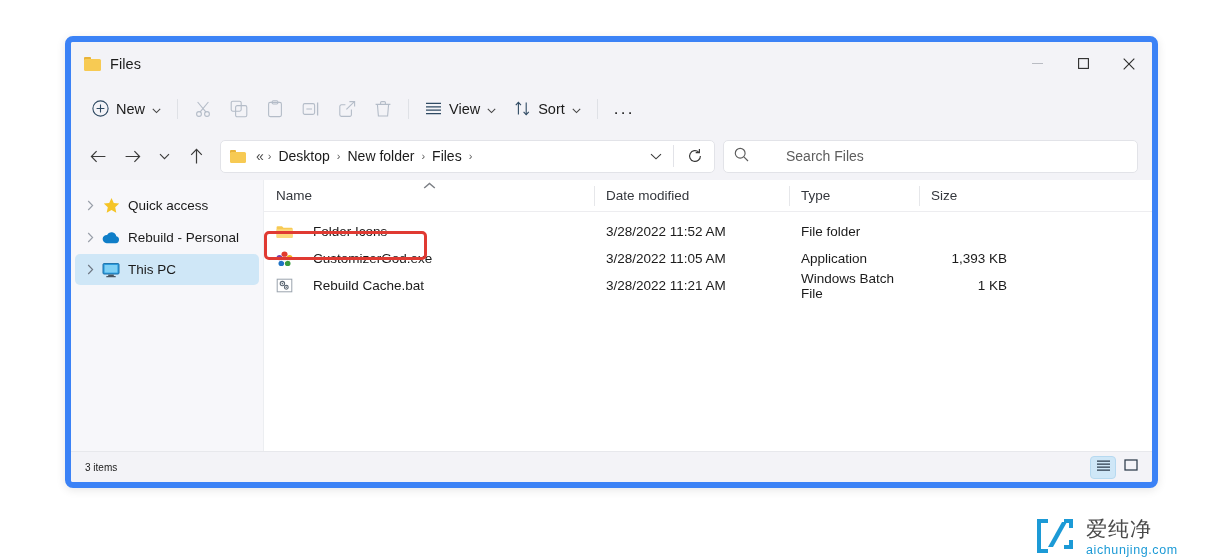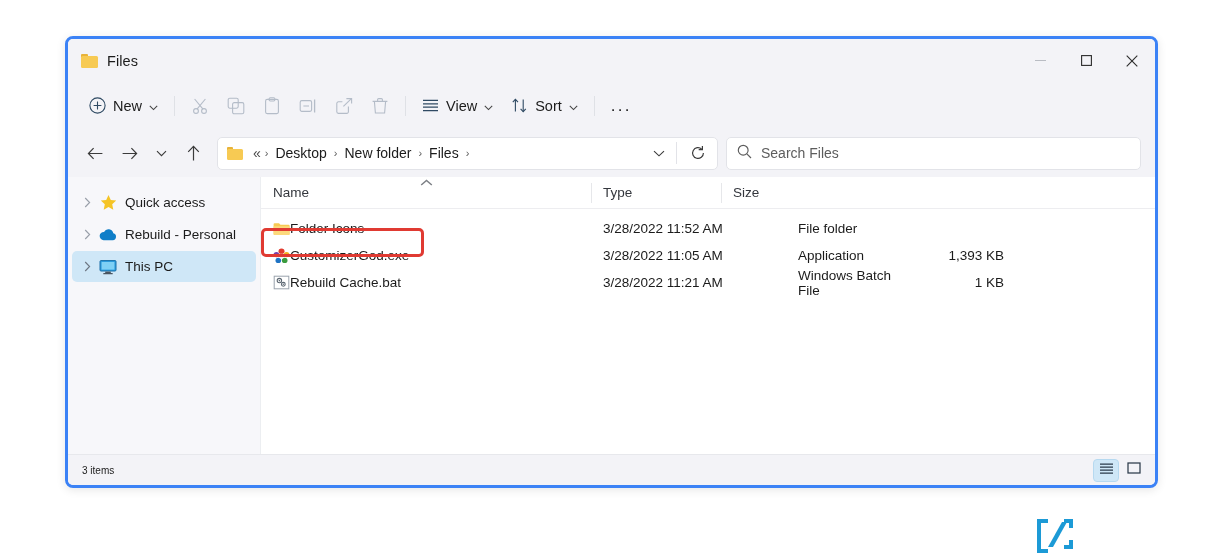--- a/index.html
+++ b/index.html
@@ -9,21 +9,21 @@
     font-family: "Liberation Sans", sans-serif;
     overflow: hidden;
   }
 
   
   .window {
     position: absolute;
     left: 65px; top: 36px;
     width: 1093px; height: 452px;
     background: #f3f3f7;
-    border: 3px solid #3b82f6;
+    border: 6px solid #3b82f6;
     border-radius: 8px;
     overflow: hidden;
     box-shadow: 0 2px 10px rgba(0,0,0,0.10);
     display: flex; flex-direction: column; justify-content: flex-end;
   }
 
   
   .titlebar {
     height: 43px; flex: none;
     display: flex; align-items: center;
@@ -97,21 +97,21 @@
   .crumb.dbl { color: #4a4a4a; padding-right: 2px; padding-left: 3px; }
   .crumb-sep { color: #5a5a5a; font-size: 11px; padding: 0 2px; user-select:none; }
   .addr-right { margin-left: auto; display: flex; align-items: center; }
   .addr-icon-btn { width: 30px; height: 29px; display: flex; align-items:center; justify-content:center; color:#3b3b3b; border-radius:4px;}
   .addr-divider { width: 1px; height: 22px; background: #e2e3e8; margin: 0 6px 0 2px; }
   .searchbox {
     width: 415px; height: 33px; margin-left: 8px;
     background: #ffffff; border: 1px solid #e2e3e8; border-radius: 5px;
     display: flex; align-items: center; padding: 0 10px; gap: 9px; flex: none;
   }
-  .search-ph { font-size: 14px; color: #5d5d5d; }
+  .search-ph { font-size: 14px; color: #5d5d5d; margin-left: 28px; }
 
   
   .body-area { flex: 1; display: flex; background: #ffffff; min-height: 0; }
 
   
   .sidebar {
     width: 193px; flex: none;
     background: #f7f7fa;
     border-right: 1px solid #eceef1;
     padding-top: 9px;
@@ -145,21 +145,21 @@
   .col-name { width: 330px; }
   .col-date { width: 195px; }
   .col-type { width: 130px; }
   .col-size { width: 98px; }
   .sort-caret {
     position: absolute; left: 159px; top: 1px; color: #7d8086; font-size: 10px;
   }
   .rows { padding-top: 6px; }
   .row { height: 27px; display: flex; align-items: center; }
   .cell { font-size: 13.5px; color: #1b1b1b; padding-left: 12px; display: flex; align-items: center; }
-  .cell-name { width: 330px; gap: 0; }
+  .cell-name { width: 330px; gap: 20px; }
   .cell-date { width: 195px; color: #1b1b1b; }
   .cell-type { width: 130px; }
   .cell-size { width: 98px; justify-content: flex-end; padding-right: 10px; }
   .ficon { width: 17px; height: 16px; flex: none; display:flex; align-items:center; justify-content:center; }
 
   
   .annot {
     position: absolute;
     left: 0px; top: 51px;
     width: 163px; height: 29px;
@@ -465,20 +465,23 @@
         <span class="nav-label">This PC</span>
       </div>
 
     </div>
 
     <div class="filepane">
 
       <div class="colheader">
         <div class="col col-name">
           <span>Name</span>
+        </div>
+        <div class="col col-date">
+          <span>Date modified</span>
         </div>
         <div class="col col-type">
           <span>Type</span>
         </div>
         <div class="col col-size">
           <span>Size</span>
         </div>
         <span class="sort-caret">
           <svg width="13" height="8" viewBox="0 0 13 8">
               <polyline points="1.2,6 6.5,1.4 11.8,6" fill="none" stroke="#7d8086" stroke-width="1.5"></polyline>
@@ -571,13 +574,17 @@
 
 <div class="watermark">
   <span>
     <svg width="42" height="40" viewBox="0 0 42 40">
       <path d="M3 3h11v4H7v26h7v4H3z" fill="#1c9ad6"></path>
       <path d="M30 3h9v9h-4V7h-5z" fill="#1c9ad6"></path>
       <path d="M30 33h9v-9h-4v5h-5z" fill="#1c9ad6"></path>
       <path d="M28 6 14 31h5L33 6z" fill="#1c9ad6"></path>
     </svg>
   </span>
+  <span class="wm-text">
+    <span class="wm-cn">爱纯净</span>
+    <span class="wm-en">aichunjing.com</span>
+  </span>
 </div>
 
 </body></html>

